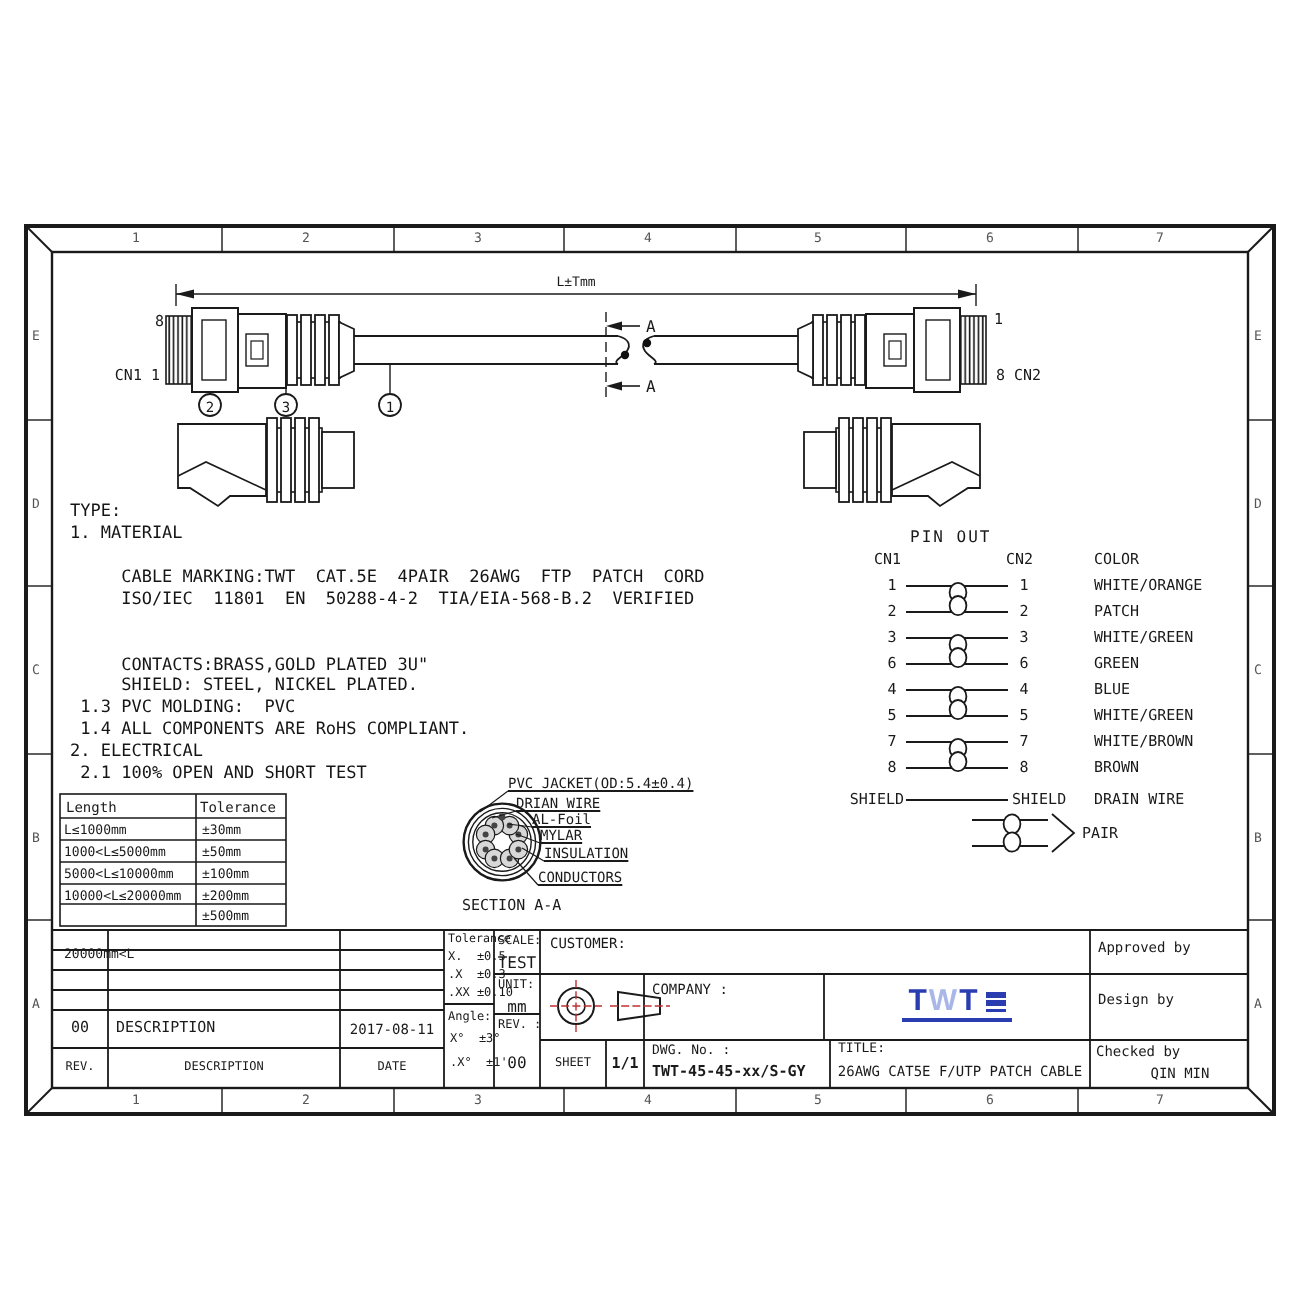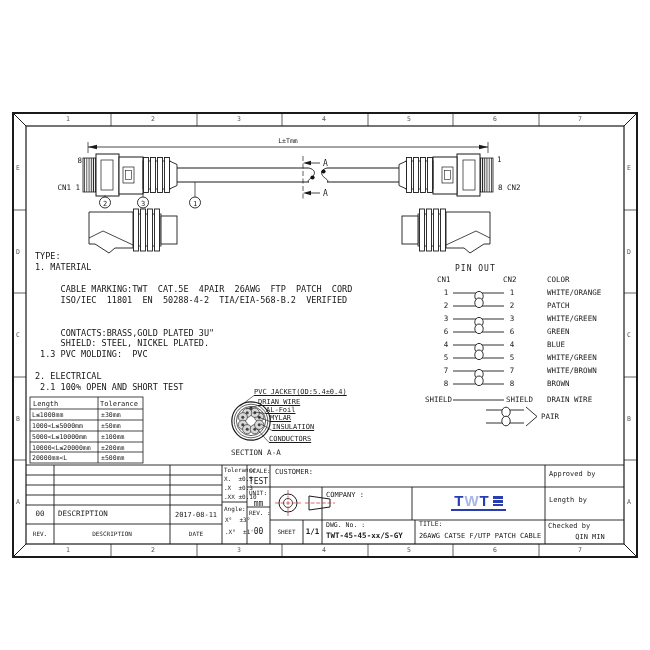--- a/index.html
+++ b/index.html
@@ -265,20 +265,21 @@
 <div class="t f7 ctr" style="left:137.5px;top:199.5px;width:11px">3</div>
 <div class="t f7 ctr" style="left:189.5px;top:199.5px;width:11px">1</div>
 
 <div class="note" style="top:252px">TYPE:</div>
 <div class="note" style="top:263px">1. MATERIAL</div>
 <div class="note" style="top:285px">     CABLE MARKING:TWT  CAT.5E  4PAIR  26AWG  FTP  PATCH  CORD</div>
 <div class="note" style="top:296px">     ISO/IEC  11801  EN  50288-4-2  TIA/EIA-568-B.2  VERIFIED</div>
 <div class="note" style="top:328.5px">     CONTACTS:BRASS,GOLD PLATED 3U"</div>
 <div class="note" style="top:339px">     SHIELD: STEEL, NICKEL PLATED.</div>
 <div class="note" style="top:350px"> 1.3 PVC MOLDING:  PVC</div>
+<div class="note" style="top:361px"> 1.4 ALL COMPONENTS ARE RoHS COMPLIANT.</div>
 <div class="note" style="top:372px">2. ELECTRICAL</div>
 <div class="note" style="top:383px"> 2.1 100% OPEN AND SHORT TEST</div>
 
 <div class="t f8" style="left:455px;top:264px;letter-spacing:1px">PIN OUT</div>
 <div class="t f75" style="left:437px;top:276px">CN1</div>
 <div class="t f75" style="left:503px;top:276px">CN2</div>
 <div class="t f75" style="left:547px;top:276px">COLOR</div>
 
 <div class="t f75 ctr" style="left:440px;top:289px;width:12px">1</div>
 <div class="t f75 ctr" style="left:506px;top:289px;width:12px">1</div>
@@ -312,21 +313,21 @@
 <div class="t f7" style="left:33px;top:400px">Length</div>
 <div class="t f7" style="left:100px;top:400px">Tolerance</div>
 <div class="t f65" style="left:32px;top:412px">L≤1000mm</div>
 <div class="t f65" style="left:101px;top:412px">±30mm</div>
 <div class="t f65" style="left:32px;top:423px">1000&lt;L≤5000mm</div>
 <div class="t f65" style="left:101px;top:423px">±50mm</div>
 <div class="t f65" style="left:32px;top:434px">5000&lt;L≤10000mm</div>
 <div class="t f65" style="left:101px;top:434px">±100mm</div>
 <div class="t f65" style="left:32px;top:444.5px">10000&lt;L≤20000mm</div>
 <div class="t f65" style="left:101px;top:444.5px">±200mm</div>
-<div class="t f65" style="left:32px;top:455px">20000mm&lt;L</div>
+<div class="t f65" style="left:32px;top:474px">20000mm&lt;L</div>
 <div class="t f65" style="left:101px;top:455px">±500mm</div>
 
 <div class="t f7 u" style="left:254px;top:388px">PVC JACKET(OD:5.4±0.4)</div>
 <div class="t f7 u" style="left:258px;top:398px">DRIAN WIRE</div>
 <div class="t f7 u" style="left:266px;top:406px">AL-Foil</div>
 <div class="t f7 u" style="left:270px;top:414px">MYLAR</div>
 <div class="t f7 u" style="left:272px;top:423px">INSULATION</div>
 <div class="t f7 u" style="left:269px;top:435px">CONDUCTORS</div>
 <div class="t f75" style="left:231px;top:449px">SECTION A-A</div>
 
@@ -354,21 +355,21 @@
 <div class="t f6 ctr" style="left:270px;top:529px;width:33px">SHEET</div>
 <div class="t f75 ctr b" style="left:303px;top:528px;width:19px">1/1</div>
 
 <div class="t f7" style="left:275px;top:468px">CUSTOMER:</div>
 <div class="t f7" style="left:326px;top:491px">COMPANY :</div>
 <div class="t f65" style="left:326px;top:522px">DWG. No. :</div>
 <div class="t f75 b" style="left:326px;top:532px">TWT-45-45-xx/S-GY</div>
 <div class="t f65" style="left:419px;top:521px">TITLE:</div>
 <div class="t f7 ctr" style="left:417px;top:532px;width:126px">26AWG CAT5E F/UTP PATCH CABLE</div>
 <div class="t f7" style="left:549px;top:470px">Approved by</div>
-<div class="t f7" style="left:549px;top:496px">Length by</div>
+<div class="t f7" style="left:549px;top:496px">Design by</div>
 <div class="t f7" style="left:548px;top:522px">Checked by</div>
 <div class="t f7 ctr" style="left:560px;top:533px;width:60px">QIN MIN</div>
 
 <div class="logo">
   <div class="logo-in">
     <span class="l1">T</span>
         <span class="l2">W</span>
         <span class="l1">T</span>
         <span class="flagicon"></span>
   </div>

